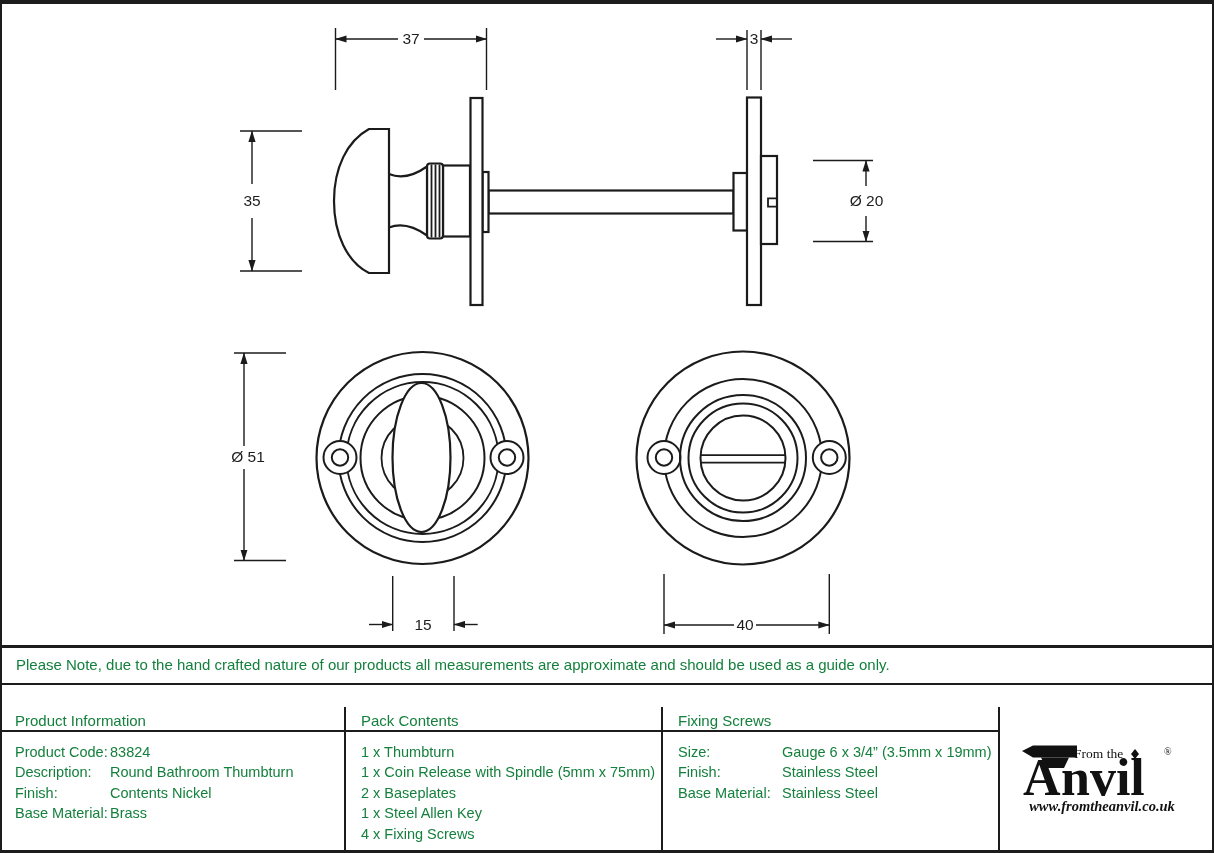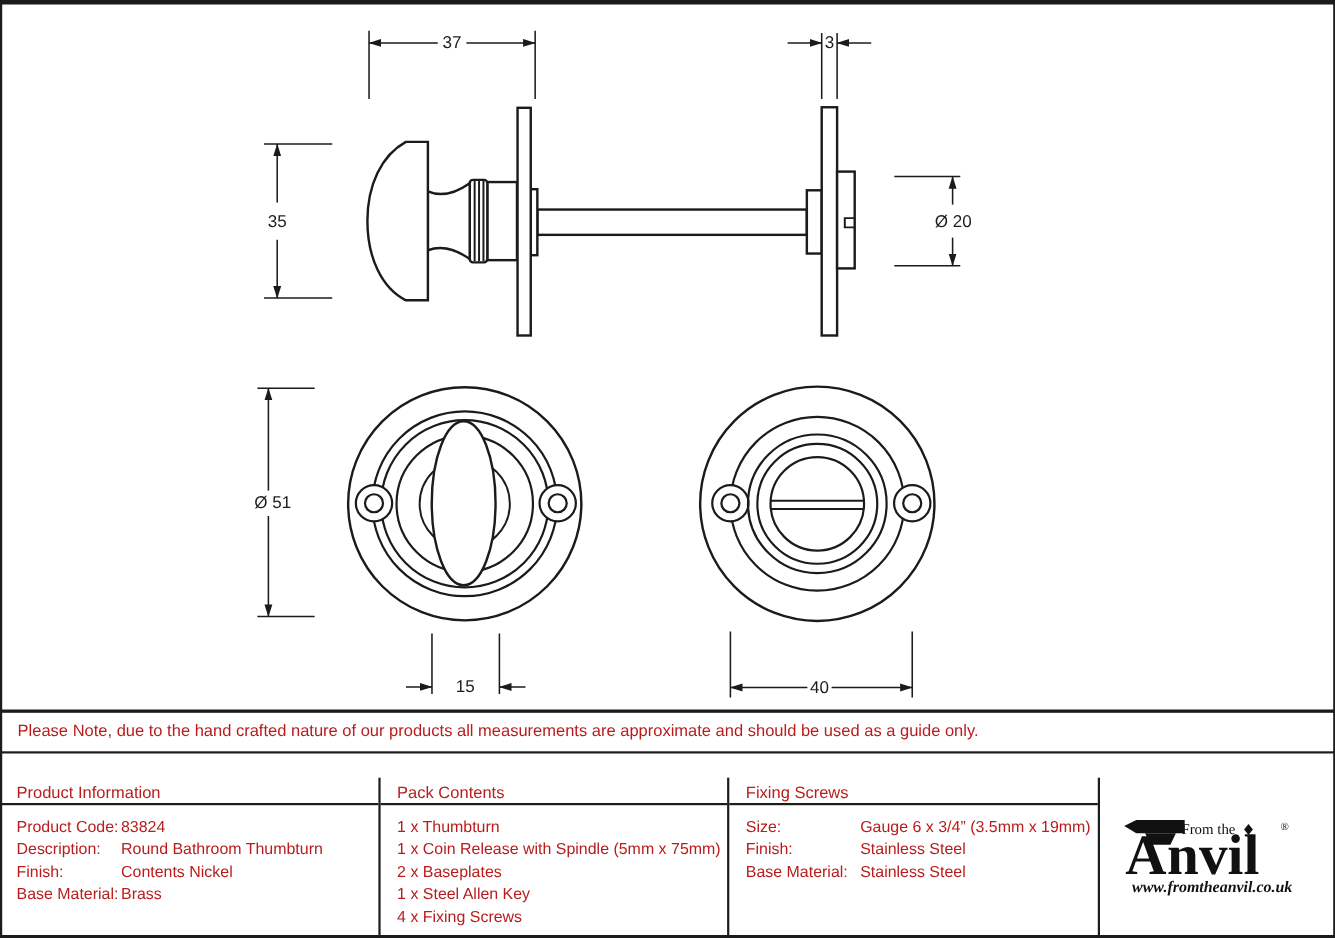--- a/index.html
+++ b/index.html
@@ -1,17 +1,17 @@
 <!DOCTYPE html>
 <html><head>
 <meta charset="utf-8">
 <style>
   html,body{margin:0;padding:0;background:#888;}
   .sheet{position:relative;width:1214px;height:853px;background:#fff;overflow:hidden;
-         font-family:"Liberation Sans",sans-serif;color:#b91c1c;}
+         font-family:"Liberation Sans",sans-serif;color:#15803d;}
   .sheet::before{content:"";position:absolute;inset:0;border:2px solid #1c1c1c;
          border-top-width:4px;border-bottom-width:3px;pointer-events:none;z-index:9;}
   .drawing-svg{position:absolute;left:0;top:0;}
   .note-row{position:absolute;left:0;top:645px;width:1214px;height:40px;box-sizing:border-box;
          border-top:3px solid #1c1c1c;border-bottom:2px solid #1c1c1c;
          padding:8px 0 0 16px;font-size:15px;}
   .spec-table{position:absolute;left:0;top:707px;width:1214px;height:146px;display:flex;}
   .col{box-sizing:border-box;height:146px;}
   .col-sep{border-right:2px solid #1c1c1c;}
   .col-product{width:346px;}

